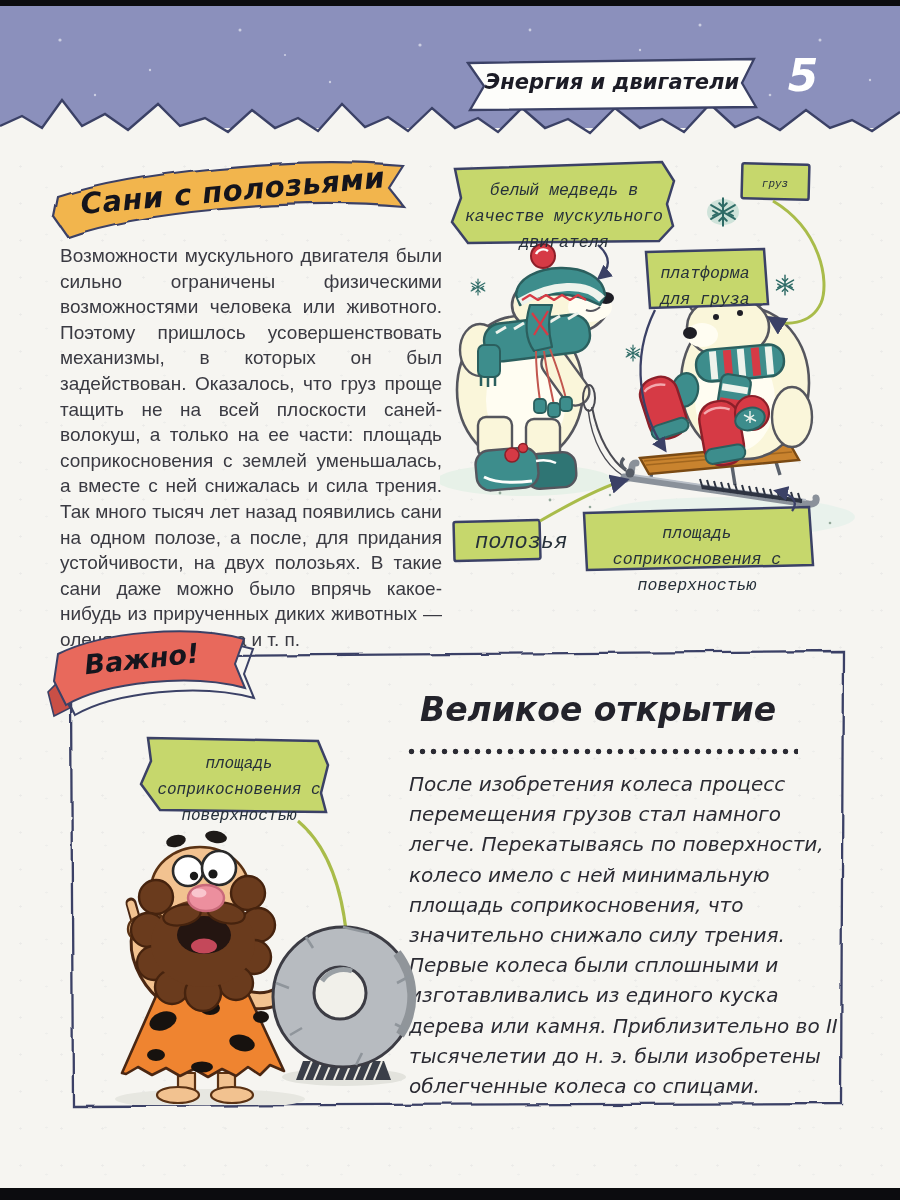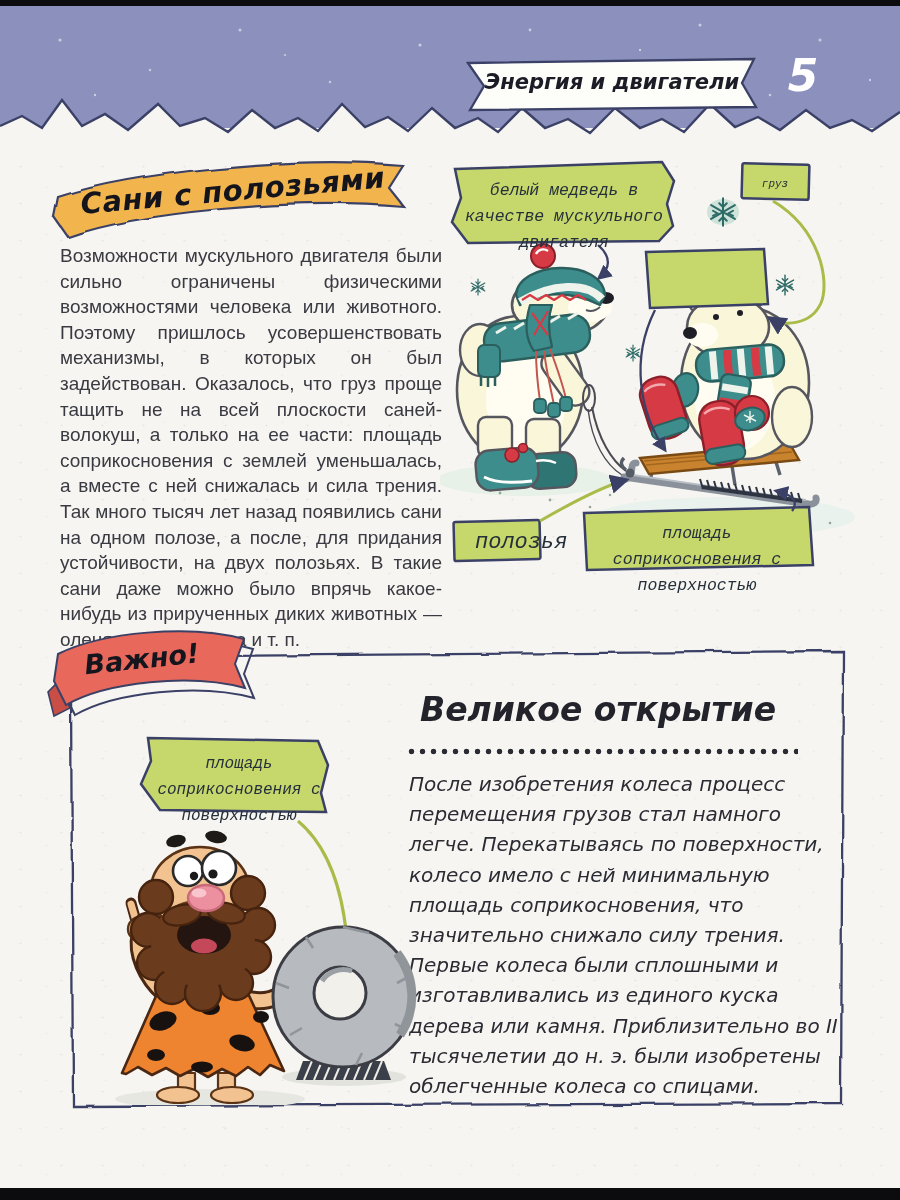--- a/index.html
+++ b/index.html
@@ -263,20 +263,21 @@
       <path d="M158,90 C172,102 170,114 159,123" stroke="#3b4166" stroke-width="2.3" marker-end="url(#ah)"></path>
       <path d="M333,46 C380,74 390,126 381,148 C371,170 344,172 330,163" stroke="#a9bc4a" stroke-width="3" marker-end="url(#ah)"></path>
       <path d="M215,155 C190,205 200,258 225,295" stroke="#3b4166" stroke-width="2.3" marker-end="url(#ah)"></path>
       <path d="M100,366 C138,344 164,331 186,325" stroke="#a9bc4a" stroke-width="3" marker-end="url(#ah)"></path>
       <path d="M352,356 C360,345 350,339 336,336" stroke="#3b4166" stroke-width="2.3" marker-end="url(#ah)"></path>
     </g>
   </svg>
 
   <div class="lbl callout-text" style="left:458px;top:178px;width:212px;">белый медведь в качестве мускульного двигателя</div>
   <div class="lbl callout-text" style="left:744px;top:171px;width:62px;font-size:11px;">груз</div>
+  <div class="lbl callout-text" style="left:648px;top:261px;width:114px;">платформа для груза</div>
   <div class="lbl callout-text" style="left:475px;top:530px;width:78px;font-size:22px;">полозья</div>
   <div class="lbl callout-text" style="left:589px;top:521px;width:216px;">площадь соприкосновения с поверхностью</div>
 
   <svg class="abs" style="left:40px;top:612px;" width="230" height="115" viewBox="0 0 230 115">
     <path d="M22,45 C66,23 154,15 208,30 L199,55 L209,79 C154,64 70,73 30,96 L18,72 Z" fill="none" stroke="#3b4166" stroke-width="2" transform="translate(5,7)"></path>
     <polygon points="18,70 30,96 14,104 8,80" fill="#c94f46" stroke="#3b4166" stroke-width="1.6"></polygon>
     <path d="M18,42 C62,20 150,12 204,27 L195,52 L205,76 C150,61 66,70 26,93 L14,69 Z" fill="#e8695c" stroke="#3b4166" stroke-width="2"></path>
   </svg>
   <div class="abs hand" id="important-banner-text">Важно!</div>
 

